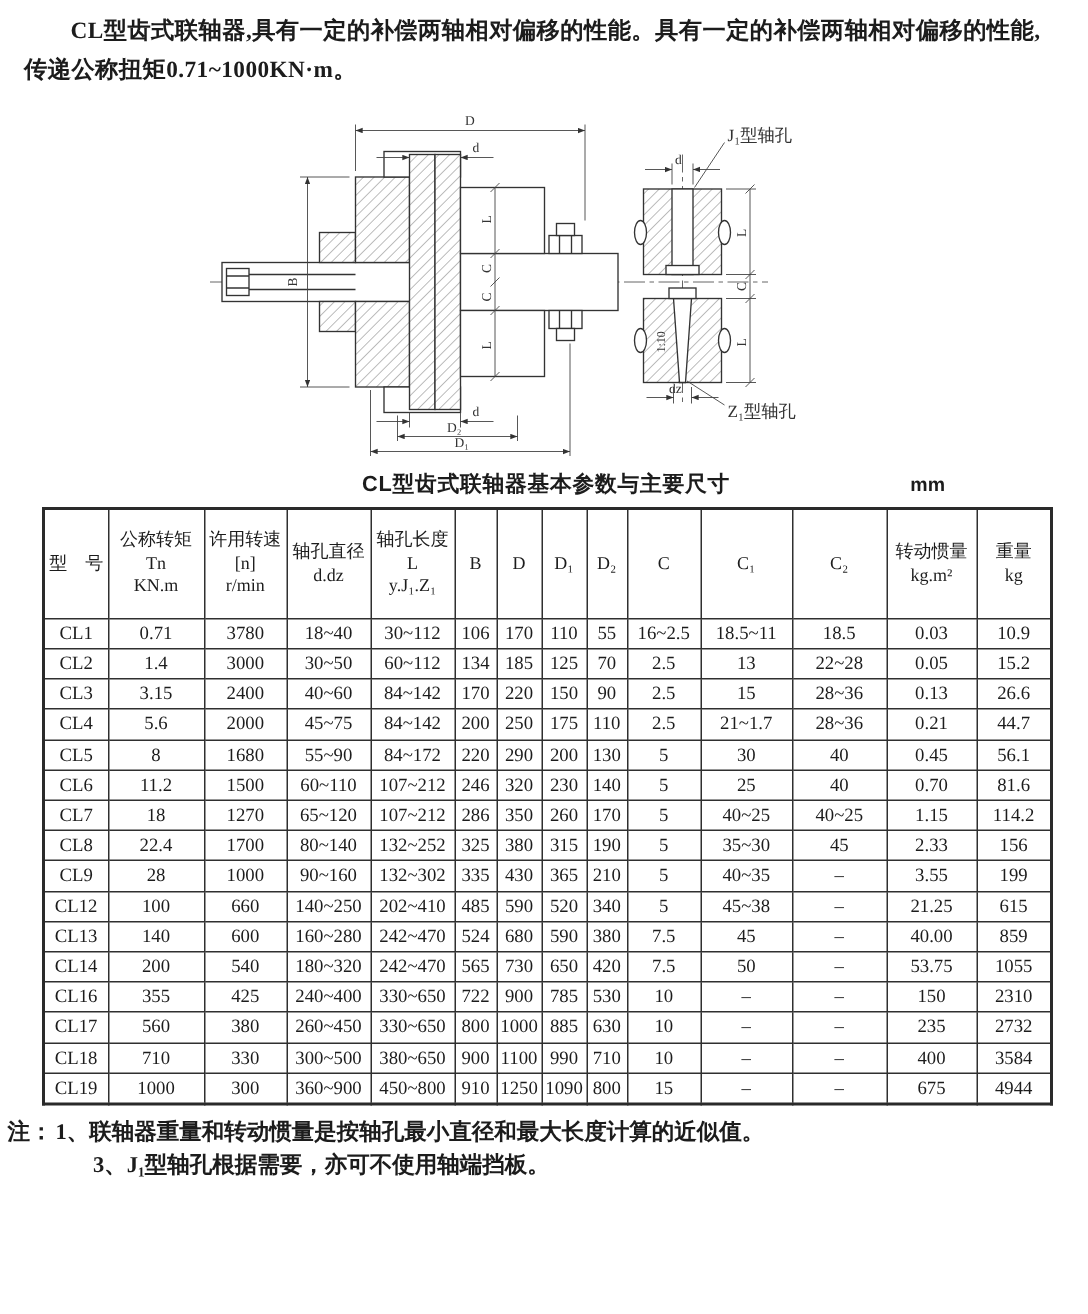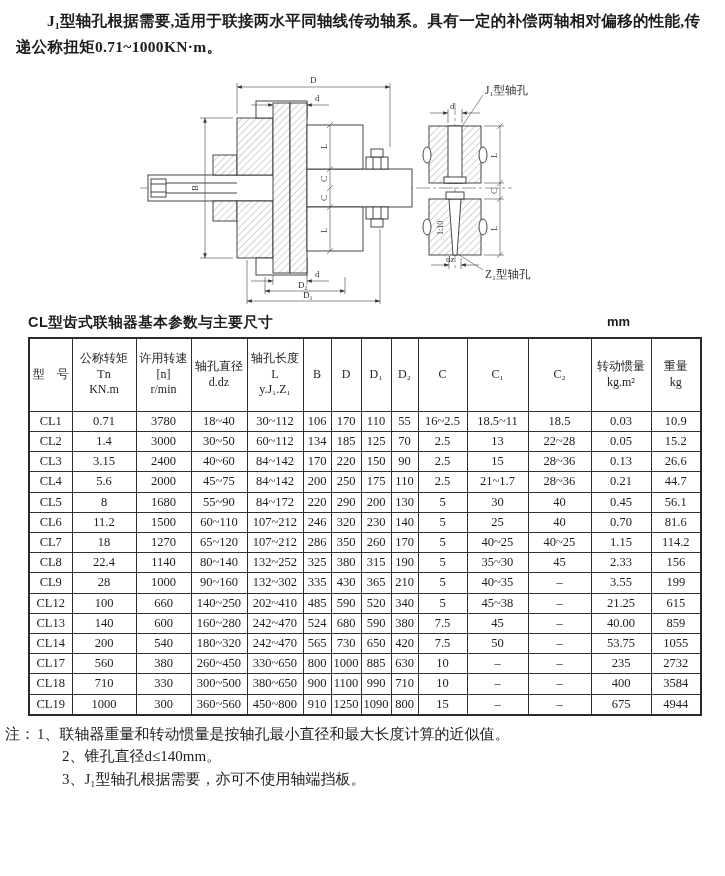--- a/index.html
+++ b/index.html
@@ -10,21 +10,21 @@
   }
   .intro{
     margin:8px 16px 0 16px;
     font-size:15.5px;line-height:1.7;text-indent:2em;
     font-weight:600;letter-spacing:.3px;
   }
   .diagram-wrap{margin-top:2px;}
   svg text{font-family:"Liberation Serif","DejaVu Serif",serif;}
   .caption-row{
     position:relative;width:672px;margin:2px 0 0 28px;
-    height:22px;line-height:22px;
+    text-align:center;height:22px;line-height:22px;
   }
   .caption-title{
     font-family:"Liberation Sans","DejaVu Sans",sans-serif;
     font-weight:bold;font-size:14.5px;letter-spacing:.5px;
   }
   .caption-unit{
     position:absolute;right:70px;top:0;font-size:13px;
     font-family:"Liberation Sans","DejaVu Sans",sans-serif;font-weight:bold;
   }
   table.params{
@@ -40,29 +40,29 @@
     font-weight:normal;font-size:12px;line-height:1.3;
     height:68px;padding:2px 0;
   }
   table.params td{
     font-size:12.5px;height:19.2px;line-height:19.2px;
   }
   col.c0{width:43px} col.c1{width:64px} col.c2{width:55px} col.c3{width:56px}
   col.c4{width:56px} col.c5{width:28px} col.c6{width:30px} col.c7{width:30px}
   col.c8{width:27px} col.c9{width:49px} col.c10{width:61px} col.c11{width:63px}
   col.c12{width:60px} col.c13{width:50px}
-  .notes{margin:7px 0 12px 5px;font-size:15px;line-height:1.5;}
+  .notes{margin:7px 0 12px 5px;font-size:15px;line-height:1.5;font-weight:bold;}
   .note-line{white-space:nowrap;}
   .note-first .note-label{margin-right:2px;}
   .note-sub{margin-left:57px;}
 </style>
 </head>
 <body>
 
-<p class="intro">J₁型轴孔根据需要,适用于联接两水平同轴线传动轴系。具有一定的补偿两轴相对偏移的性能,传递公称扭矩0.71~1000KN·m。</p>
+<p class="intro">CL型齿式联轴器,具有一定的补偿两轴相对偏移的性能。具有一定的补偿两轴相对偏移的性能,传递公称扭矩0.71~1000KN·m。</p>
 
 <div class="diagram-wrap">
 <svg width="725" height="242" viewBox="0 0 725 242">
   <defs>
     <pattern id="hatch" width="5" height="5" patternUnits="userSpaceOnUse" patternTransform="rotate(45)">
       <rect width="5" height="5" fill="#ffffff"></rect>
       <line x1="0" y1="0" x2="0" y2="5" stroke="#808080" stroke-width="0.7"></line>
     </pattern>
     <marker id="arrE" orient="auto" markerWidth="10" markerHeight="8" refX="8" refY="3">
       <path d="M0,0L8,3L0,6Z" fill="#333"></path>
@@ -365,21 +365,21 @@
         <td>170</td>
         <td>5</td>
         <td>40~25</td>
         <td>40~25</td>
         <td>1.15</td>
         <td>114.2</td>
       </tr>
       <tr>
         <td>CL8</td>
         <td>22.4</td>
-        <td>1140</td>
+        <td>1700</td>
         <td>80~140</td>
         <td>132~252</td>
         <td>325</td>
         <td>380</td>
         <td>315</td>
         <td>190</td>
         <td>5</td>
         <td>35~30</td>
         <td>45</td>
         <td>2.33</td>
@@ -443,20 +443,36 @@
         <td>730</td>
         <td>650</td>
         <td>420</td>
         <td>7.5</td>
         <td>50</td>
         <td>–</td>
         <td>53.75</td>
         <td>1055</td>
       </tr>
       <tr>
+        <td>CL16</td>
+        <td>355</td>
+        <td>425</td>
+        <td>240~400</td>
+        <td>330~650</td>
+        <td>722</td>
+        <td>900</td>
+        <td>785</td>
+        <td>530</td>
+        <td>10</td>
+        <td>–</td>
+        <td>–</td>
+        <td>150</td>
+        <td>2310</td>
+      </tr>
+      <tr>
         <td>CL17</td>
         <td>560</td>
         <td>380</td>
         <td>260~450</td>
         <td>330~650</td>
         <td>800</td>
         <td>1000</td>
         <td>885</td>
         <td>630</td>
         <td>10</td>
@@ -478,34 +494,33 @@
         <td>10</td>
         <td>–</td>
         <td>–</td>
         <td>400</td>
         <td>3584</td>
       </tr>
       <tr>
         <td>CL19</td>
         <td>1000</td>
         <td>300</td>
-        <td>360~560</td>
+        <td>360~900</td>
         <td>450~800</td>
         <td>910</td>
         <td>1250</td>
         <td>1090</td>
         <td>800</td>
         <td>15</td>
         <td>–</td>
         <td>–</td>
         <td>675</td>
         <td>4944</td>
       </tr>
     </tbody>
 </table>
 
 <div class="notes">
   <div class="note-line note-first">
     <span class="note-label">注：</span><span>1、联轴器重量和转动惯量是按轴孔最小直径和最大长度计算的近似值。</span>
   </div>
-  <div class="note-line note-sub">2、锥孔直径d≤140mm。</div>
   <div class="note-line note-sub">3、J₁型轴孔根据需要，亦可不使用轴端挡板。</div>
 </div>
 
 </body></html>

